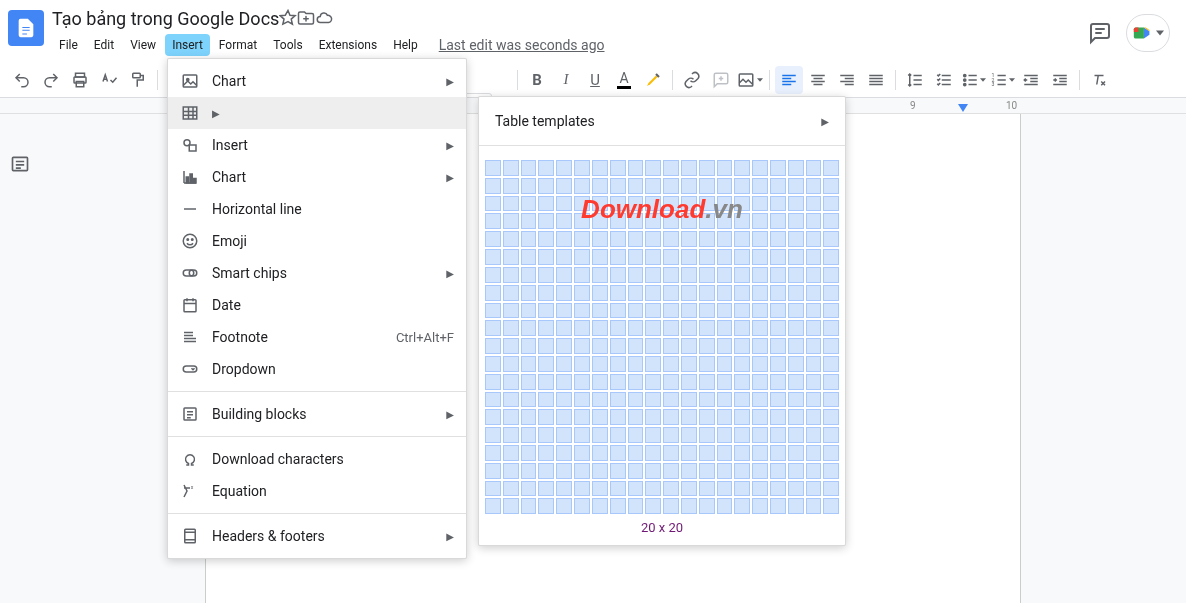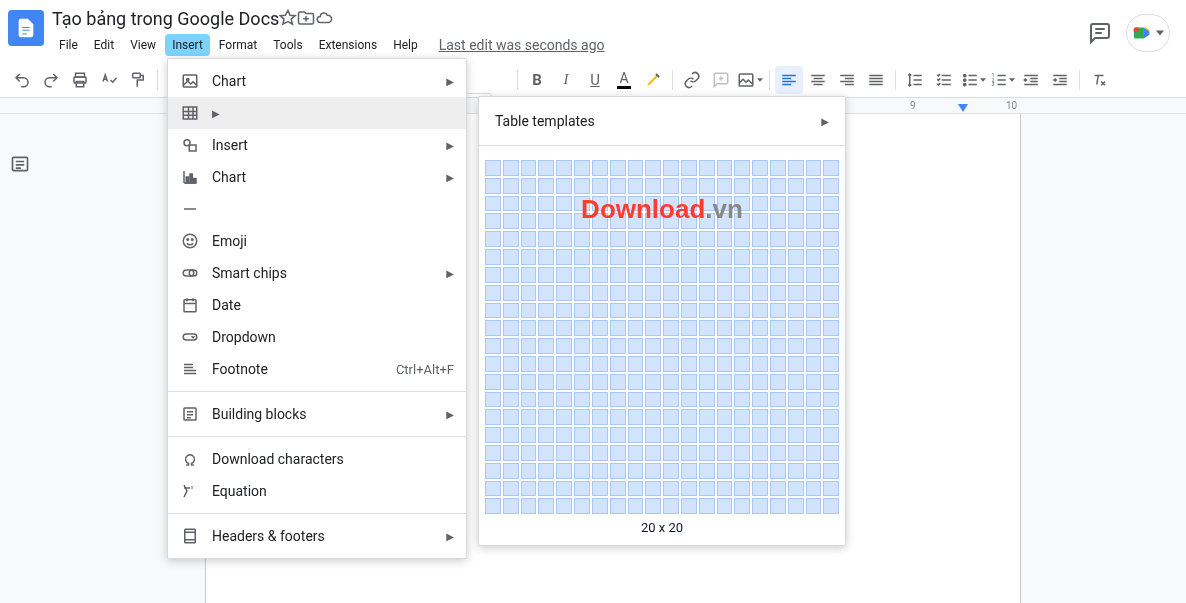--- a/index.html
+++ b/index.html
@@ -49,22 +49,22 @@
 .menu-item .mi-shortcut { color: #5f6368; font-size: 13px; }
 .menu-sep { height: 1px; background: #e0e0e0; margin: 6px 0; }
 
 
 .submenu { position: absolute; left: 478px; top: 96px; width: 368px; background: #fff; border: 1px solid rgba(0,0,0,.15); border-radius: 2px; box-shadow: 0 2px 10px rgba(0,0,0,.2); padding: 6px 0 10px 0; z-index: 11; }
 .submenu-item { display: flex; align-items: center; height: 36px; padding: 0 16px; cursor: pointer; font-size: 14px; }
 .submenu-item .mi-arrow { margin-left: auto; color: #5f6368; font-size: 10px; }
 .grid-wrap { padding: 8px 6px 0 6px; position: relative; }
 .grid { display: grid; grid-template-columns: repeat(20, 1fr); gap: 2px; }
 .cell { aspect-ratio: 1; background: #d2e3fc; border: 1px solid #a8c7fa; }
-.grid-label { text-align: center; margin-top: 6px; font-size: 13px; color: #0f172a; }
-.watermark { position: absolute; left: 50%; top: 42px; transform: translateX(-50%); font-family: Arial Black, sans-serif; font-weight: 900; font-size: 26px; pointer-events: none; white-space: nowrap; }
+.grid-label { text-align: center; margin-top: 6px; font-size: 13px; color: #701a75; }
+.watermark { position: absolute; left: 50%; top: 42px; transform: translateX(-50%); font-family: Arial Black, sans-serif; font-weight: 900; font-style: italic; font-size: 26px; pointer-events: none; white-space: nowrap; }
 .wm1 { color: #ff3b30; }
 .wm2 { color: #888; }
 
 svg { display: block; }
 </style>
 </head>
 <body>
 
 <div class="header">
   <div class="doc-icon">
@@ -335,20 +335,21 @@
       </span>
       <span class="mi-label">Chart</span>
       <span class="mi-arrow">▶</span>
     </div>
     <div class="menu-item">
       <span class="mi-icon">
         <svg width="18" height="18" viewBox="0 0 24 24" stroke="#5f6368" stroke-width="2">
           <path d="M4 12h16"></path>
         </svg>
       </span>
+      <span class="mi-label">Horizontal line</span>
     </div>
     <div class="menu-item">
       <span class="mi-icon">
         <svg width="18" height="18" viewBox="0 0 24 24" fill="none" stroke="#5f6368" stroke-width="2">
           <circle cx="12" cy="12" r="9"></circle>
           <circle cx="9" cy="10" r="1" fill="#5f6368"></circle>
           <circle cx="15" cy="10" r="1" fill="#5f6368"></circle>
           <path d="M8 15c1 1.5 2.5 2 4 2s3-.5 4-2"></path>
         </svg>
       </span>
@@ -368,35 +369,35 @@
       <span class="mi-icon">
         <svg width="18" height="18" viewBox="0 0 24 24" fill="none" stroke="#5f6368" stroke-width="2">
           <rect x="4" y="5" width="16" height="16" rx="1"></rect>
           <path d="M4 10h16M8 3v4M16 3v4"></path>
         </svg>
       </span>
       <span class="mi-label">Date</span>
     </div>
     <div class="menu-item">
       <span class="mi-icon">
+        <svg width="18" height="18" viewBox="0 0 24 24" stroke="#5f6368" stroke-width="2">
+          <path d="M4 6h12M4 10h12M4 14h16M4 18h16"></path>
+        </svg>
+      </span>
+      <span class="mi-label">Footnote</span>
+      <span class="mi-shortcut">Ctrl+Alt+F</span>
+    </div>
+    <div class="menu-item">
+      <span class="mi-icon">
         <svg width="18" height="18" viewBox="0 0 24 24" fill="none" stroke="#5f6368" stroke-width="2">
           <rect x="3" y="8" width="18" height="8" rx="4"></rect>
           <path d="M14 11l2 2 2-2"></path>
         </svg>
       </span>
       <span class="mi-label">Dropdown</span>
-    </div>
-    <div class="menu-item">
-      <span class="mi-icon">
-        <svg width="18" height="18" viewBox="0 0 24 24" stroke="#5f6368" stroke-width="2">
-          <path d="M4 6h12M4 10h12M4 14h16M4 18h16"></path>
-        </svg>
-      </span>
-      <span class="mi-label">Footnote</span>
-      <span class="mi-shortcut">Ctrl+Alt+F</span>
     </div>
     <div class="menu-sep"></div>
     <div class="menu-item">
       <span class="mi-icon">
         <svg width="18" height="18" viewBox="0 0 24 24" fill="none" stroke="#5f6368" stroke-width="2">
           <rect x="4" y="4" width="16" height="16" rx="1"></rect>
           <path d="M8 9h8M8 13h8M8 17h5"></path>
         </svg>
       </span>
       <span class="mi-label">Building blocks</span>

